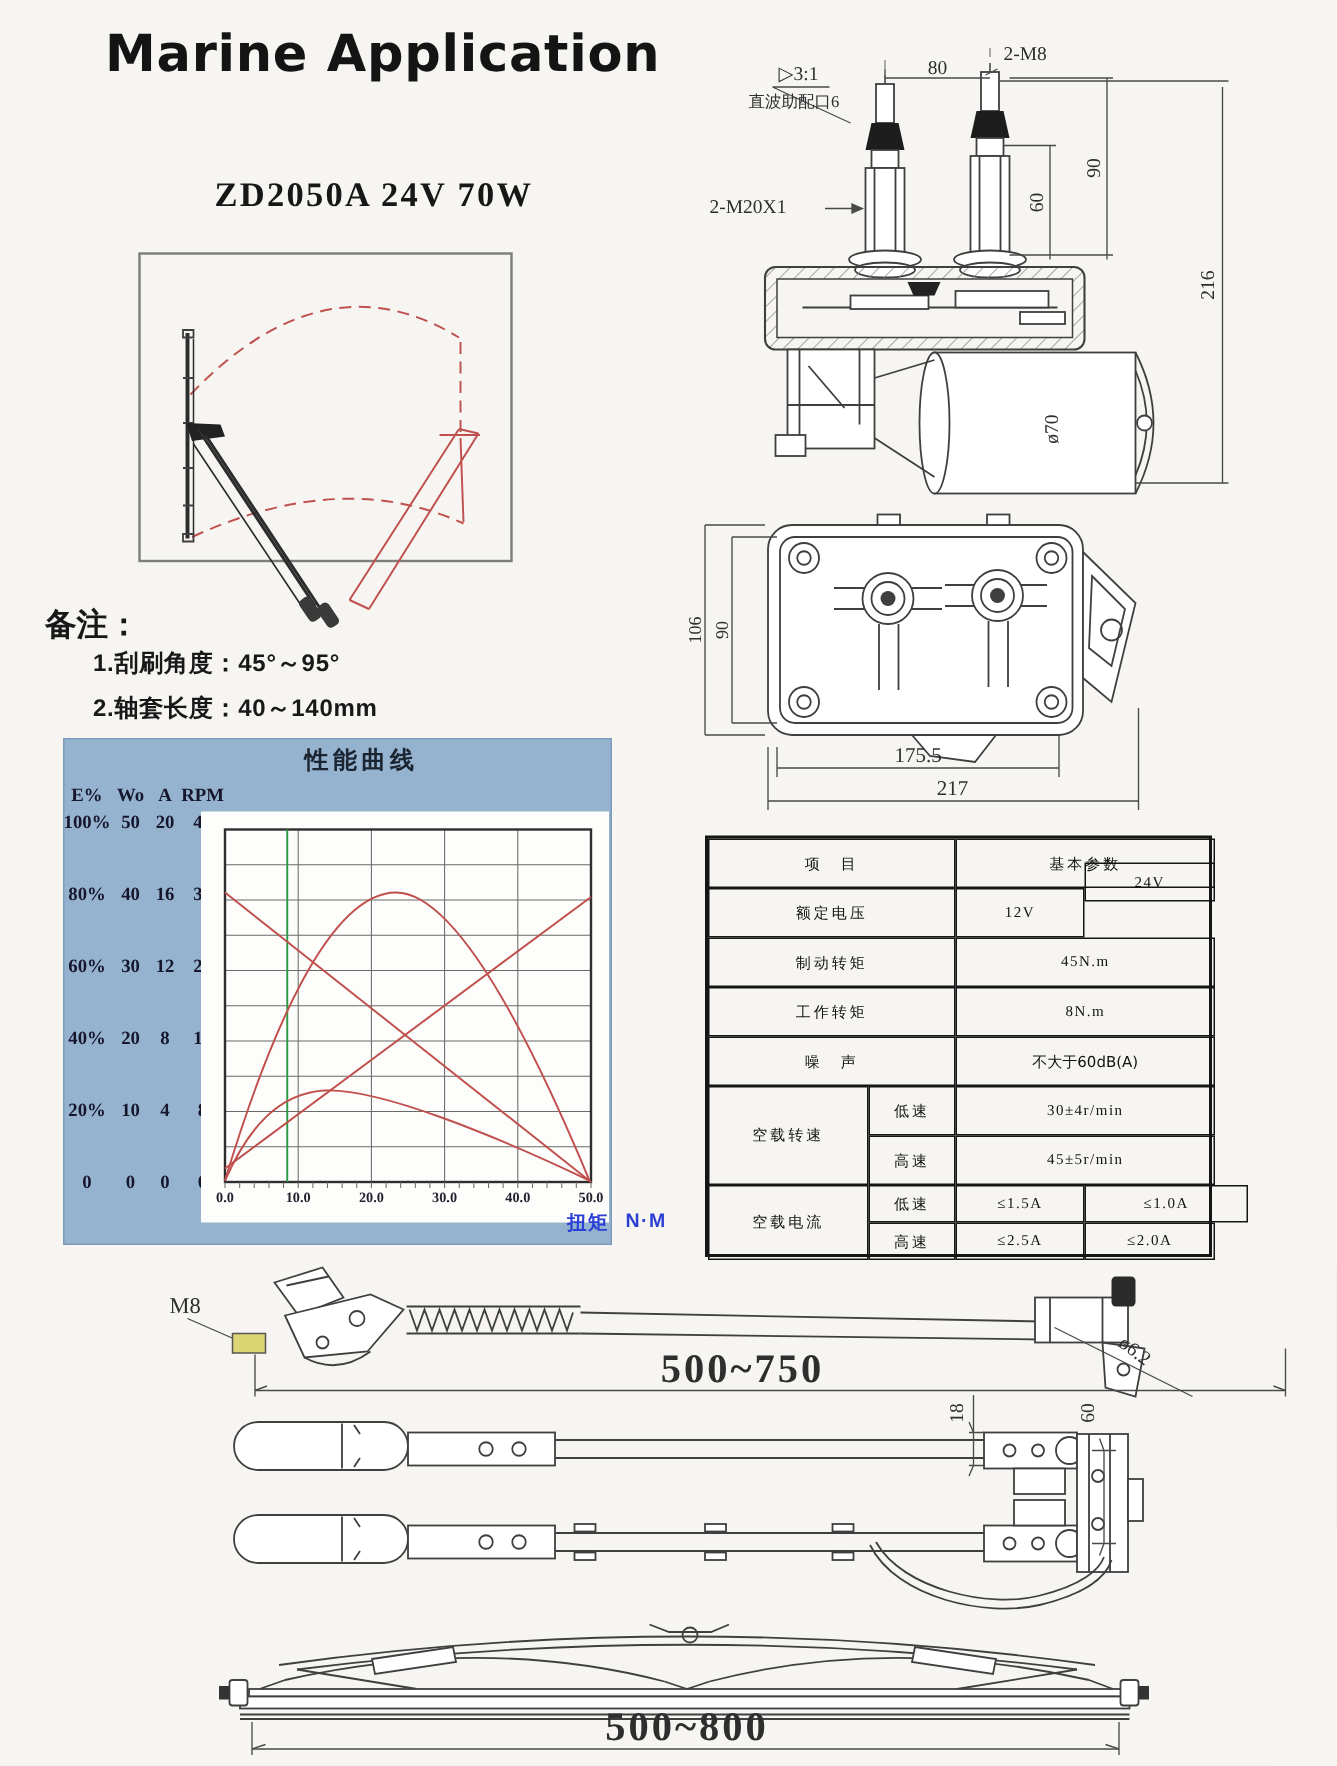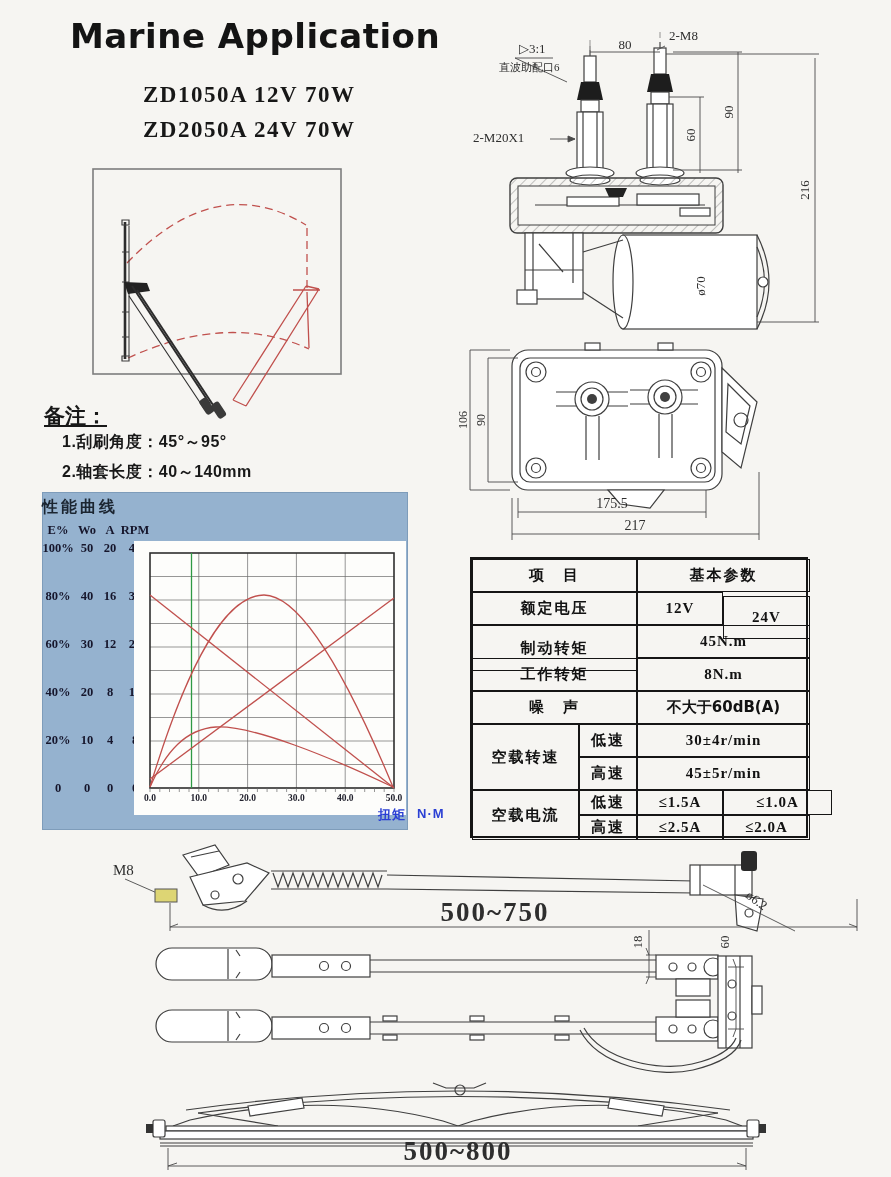--- a/index.html
+++ b/index.html
@@ -3,55 +3,54 @@
 <meta charset="utf-8">
 <style>
   html,body{margin:0;padding:0;background:#e9e8e6;}
   .page{position:relative;width:891px;height:1177px;background:#f6f5f2;overflow:hidden;
         font-family:"Liberation Sans",sans-serif;color:#181818;}
   .abs{position:absolute;}
   .title{left:70px;top:16px;font-size:34px;font-weight:800;letter-spacing:.5px;color:#141414;
          font-family:"DejaVu Sans",sans-serif;text-align:center;}
   .model{left:143px;font-size:23px;font-weight:600;letter-spacing:1.5px;color:#171717;
          font-family:"Liberation Serif",serif;}
-  .notes-head{left:44px;top:402px;font-size:21px;font-weight:700;text-decoration:underline;}
+  .notes-head{left:30px;top:402px;font-size:21px;font-weight:700;}
   .note-item{left:62px;font-size:16px;font-weight:700;letter-spacing:.5px;}
   .chart-panel{left:42px;top:492px;width:366px;height:338px;background:#95b2cf;border:1px solid #7e9cba;box-sizing:border-box;}
-  .chart-title{top:497px;left:42px;width:398px;text-align:left;font-size:16px;font-weight:800;
+  .chart-title{top:497px;left:42px;width:398px;text-align:center;font-size:16px;font-weight:800;
                letter-spacing:3px;color:#1b2531;}
   .crow{left:42px;width:134px;display:flex;font-family:"Liberation Serif",serif;
         font-weight:700;font-size:12.5px;color:#16162c;}
   .crow span{display:block;text-align:center;}
   .c0{width:32px}.c1{width:26px}.c2{width:20px}.c3{width:30px}
   .plot-wrap{left:134px;top:541px;}
   .ax-blue{color:#2a3fd4;font-weight:800;font-size:13px;letter-spacing:1px;margin-left:40px;}
   
   .spec{left:470px;top:557px;width:338px;height:281px;border:2px solid #151515;box-sizing:border-box;}
   .cell{position:absolute;border:1px solid #151515;box-sizing:border-box;display:flex;
-        align-items:center;justify-content:center;font-weight:700;font-size:15px;color:#121212;
+        align-items:center;justify-content:center;font-weight:400;font-size:10px;color:#121212;
         font-family:"Liberation Serif","DejaVu Sans",sans-serif;letter-spacing:1px;}
   .cjk{font-family:"DejaVu Sans",sans-serif;letter-spacing:2px;}
   svg{position:absolute;overflow:visible;}
   .ln{stroke:#3f3f3f;stroke-width:1.2;fill:none;}
   .lnf{stroke:#3f3f3f;stroke-width:1.2;fill:#fff;}
   .thin{stroke:#6a6a6a;stroke-width:.7;fill:none;}
   .dimln{stroke:#4a4a4a;stroke-width:.9;fill:none;}
   .red{stroke:#c0504d;stroke-width:1.3;fill:none;}
   .dash{stroke-dasharray:8 5;}
   .dimtxt{font-family:"Liberation Serif",serif;fill:#2e2e2e;font-size:13px;}
   .bigdim{font-family:"Liberation Serif",serif;fill:#2e2e2e;font-size:27px;font-weight:600;letter-spacing:2px;}
   .xt{font-family:"Liberation Serif",serif;fill:#22222e;font-size:9.5px;font-weight:700;}
 </style>
 </head>
 <body>
 
 <div class="page">
 
   <div class="abs title">Marine Application</div>
-  <div class="abs model" style="top:82px">ZD1050A 12V 70W</div>
   <div class="abs model" style="top:117px">ZD2050A 24V 70W</div>
 
   <svg class="abs" style="left:88px;top:162px" width="345" height="262" viewBox="0 0 345 262">
     <rect x="5" y="7" width="248" height="205" fill="none" stroke="#7d7d7d" stroke-width="1.6"></rect>
     <path class="red dash" d="M 39 101 Q 128 8 218 63"></path>
     <path class="red dash" d="M 219 66 L 219 128"></path>
     <path class="red dash" d="M 40 196 Q 140 150 221 187"></path>
     <path class="red" d="M 218 124 L 145 238 M 231 127 L 158 244 M 205 128 H 232 M 218 124 L 231 127 M 145 238 L 158 244 M 219 130 L 221 186"></path>
     <g>
       <line x1="37" y1="60" x2="37" y2="197" stroke="#2c2c2c" stroke-width="2.6"></line>
@@ -251,22 +250,22 @@
     <text class="dimtxt" style="font-size:12px" x="27" y="88" transform="rotate(-90 27 88)" text-anchor="middle">90</text>
     <text class="dimtxt" style="font-size:14px" x="154" y="176" text-anchor="middle">175.5</text>
     <text class="dimtxt" style="font-size:14px" x="177" y="198" text-anchor="middle">217</text>
   </svg>
 
   <div class="abs spec">
     <div class="cell cjk" style="left:0;top:0;width:165px;height:33px">项　目</div>
     <div class="cell cjk" style="left:0;top:33px;width:165px;height:33px">额定电压</div>
     <div class="cell cjk" style="left:165px;top:0;width:173px;height:33px">基本参数</div>
     <div class="cell" style="left:165px;top:33px;width:86px;height:33px">12V</div>
-    <div class="cell" style="left:251px;top:37px;width:87px;height:43px">24V</div>
-    <div class="cell cjk" style="left:0;top:66px;width:165px;height:46px">制动转矩</div>
+    <div class="cell" style="left:251px;top:16px;width:87px;height:26px">24V</div>
+    <div class="cell cjk" style="left:0;top:66px;width:165px;height:33px">制动转矩</div>
     <div class="cell" style="left:165px;top:66px;width:173px;height:33px">45N.m</div>
     <div class="cell cjk" style="left:0;top:99px;width:165px;height:33px">工作转矩</div>
     <div class="cell" style="left:165px;top:99px;width:173px;height:33px">8N.m</div>
     <div class="cell cjk" style="left:0;top:132px;width:165px;height:33px">噪　声</div>
     <div class="cell cjk" style="left:165px;top:132px;width:173px;height:33px;letter-spacing:0">不大于60dB(A)</div>
     <div class="cell cjk" style="left:0;top:165px;width:107px;height:66px">空载转速</div>
     <div class="cell cjk" style="left:107px;top:165px;width:58px;height:33px">低速</div>
     <div class="cell" style="left:165px;top:165px;width:173px;height:33px">30±4r/min</div>
     <div class="cell cjk" style="left:107px;top:198px;width:58px;height:33px">高速</div>
     <div class="cell" style="left:165px;top:198px;width:173px;height:33px">45±5r/min</div>

